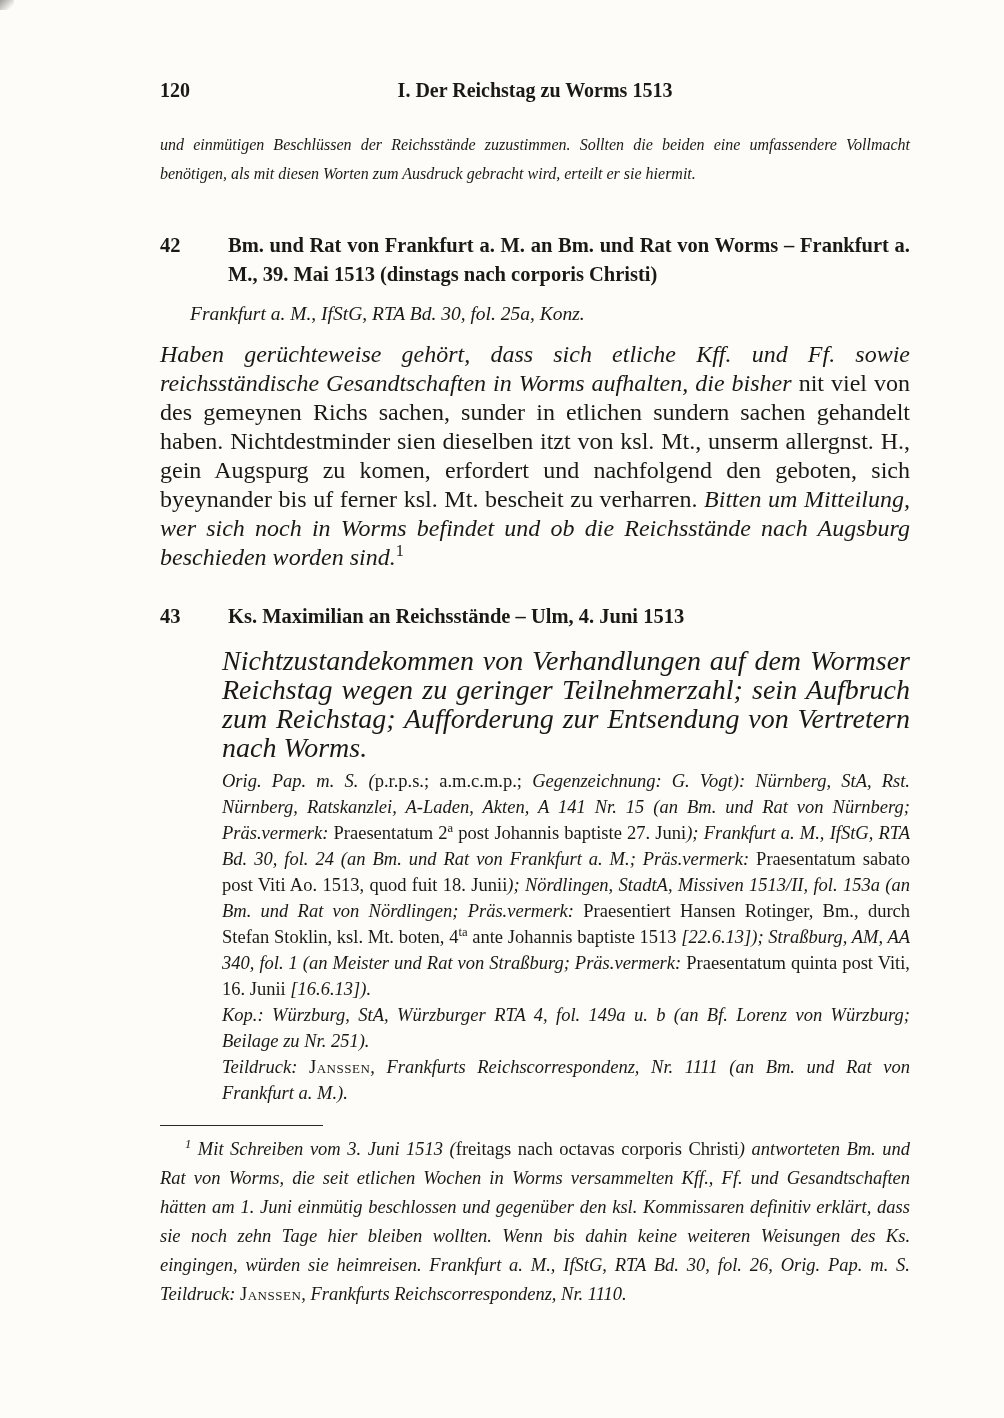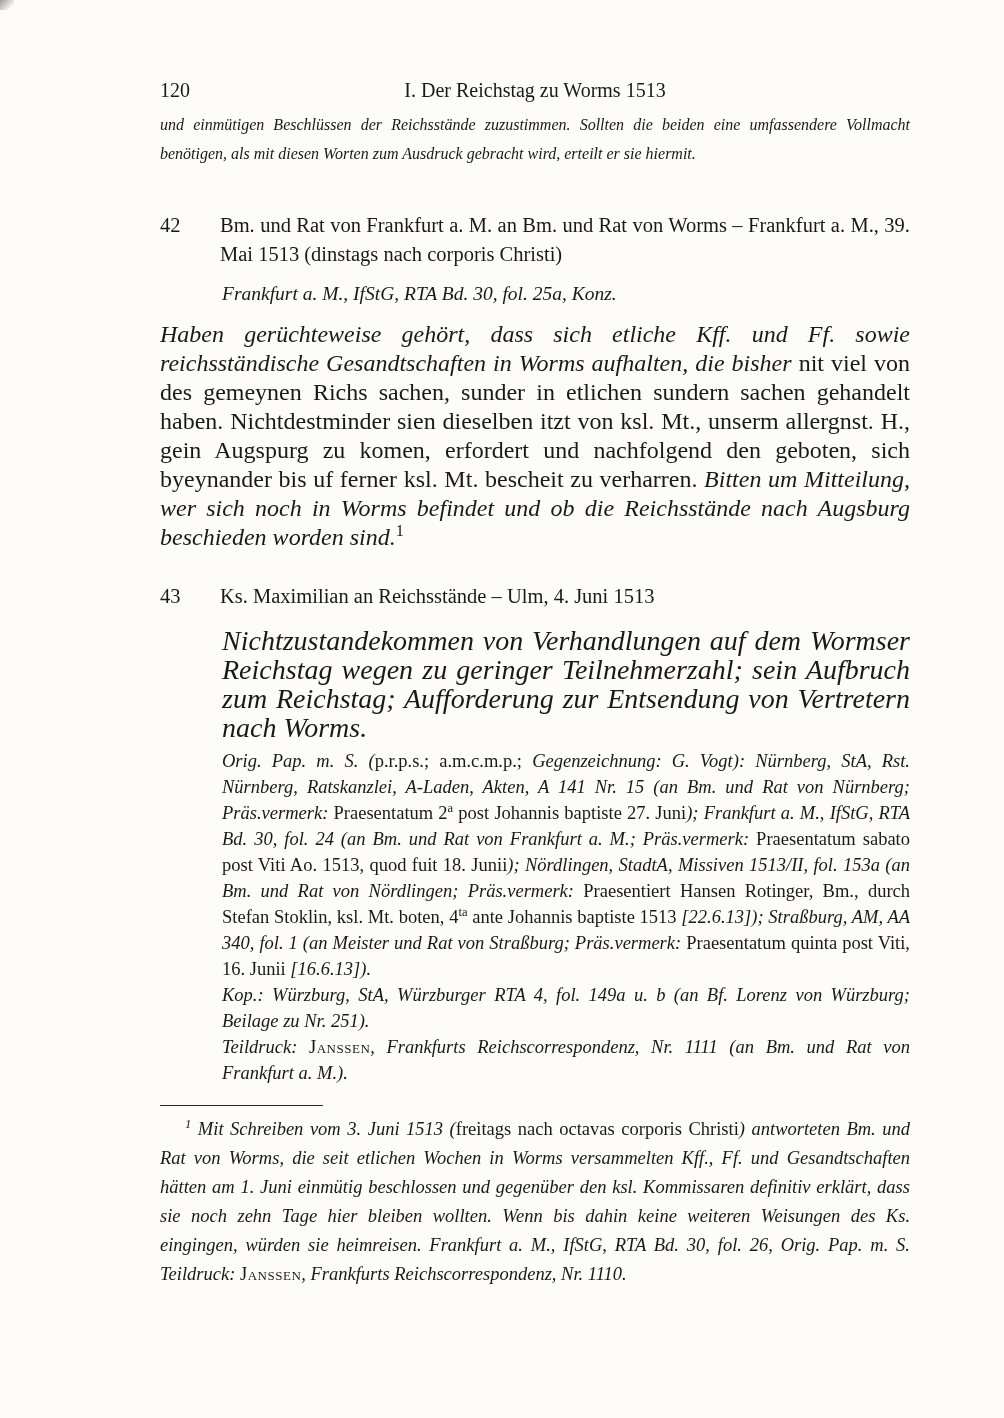--- a/index.html
+++ b/index.html
@@ -18,50 +18,52 @@
   .scan-artifact {
     position: absolute; left: 0; top: 0;
     width: 14px; height: 10px;
     background: linear-gradient(135deg, #55504a 0%, rgba(85,80,74,0) 80%);
     opacity: .55;
   }
   .page-header {
     position: relative;
     font-size: 20px;
     line-height: 24px;
-    margin-bottom: 8px;
+    margin-bottom: 28px;
+    font-weight: bold;
   }
   .pagenum { position: absolute; left: 0; top: 0; }
   .running-head { display: block; text-align: center; }
 
   p { margin: 0; }
   .it { font-style: italic; }
   .rm { font-style: normal; }
   .sc { font-variant: small-caps; font-style: normal; letter-spacing: .5px; }
   .just { text-align: justify; }
 
   .intro {
     font-style: italic;
     font-size: 16px;
     line-height: 29px;
     margin-bottom: 43px;
   }
 
   .entry-heading {
     display: flex;
-    font-weight: normal;
+    font-weight: bold;
     font-size: 20.5px;
     line-height: 29px;
+    gap: 8px;
   }
   .entry-num { width: 60px; flex: none; }
   .entry-title { margin: 0; font-size: inherit; font-weight: inherit; flex: 1; text-align: justify; }
 
   .entry42 .entry-heading { margin-bottom: 11px; }
   .source-line {
-    margin-left: 62px;
+    margin-left: 30px;
     font-style: italic;
     font-size: 19.5px;
     line-height: 27px;
     margin-bottom: 13px;
   }
   .body-para {
     font-size: 24px;
     line-height: 29px;
   }
   .fnref { font-size: 0.68em; vertical-align: super; line-height: 0; font-style: normal; }

